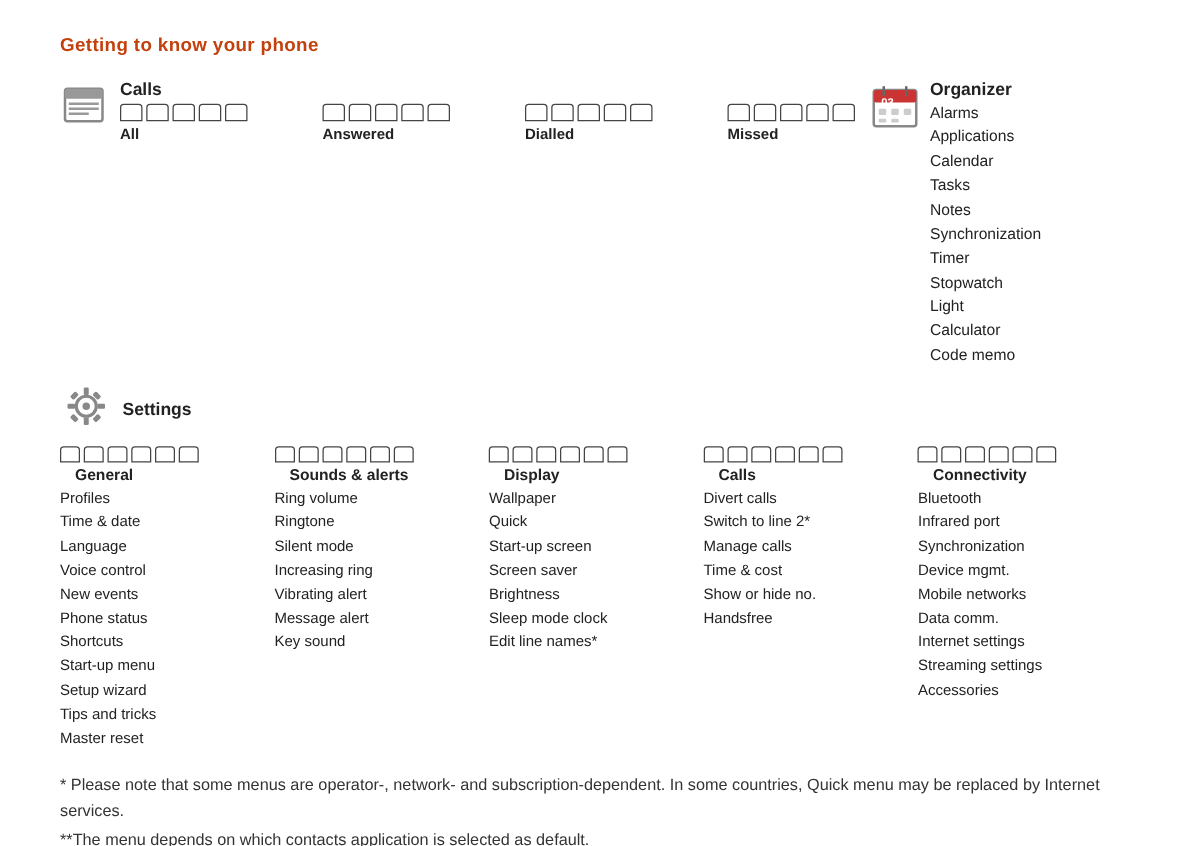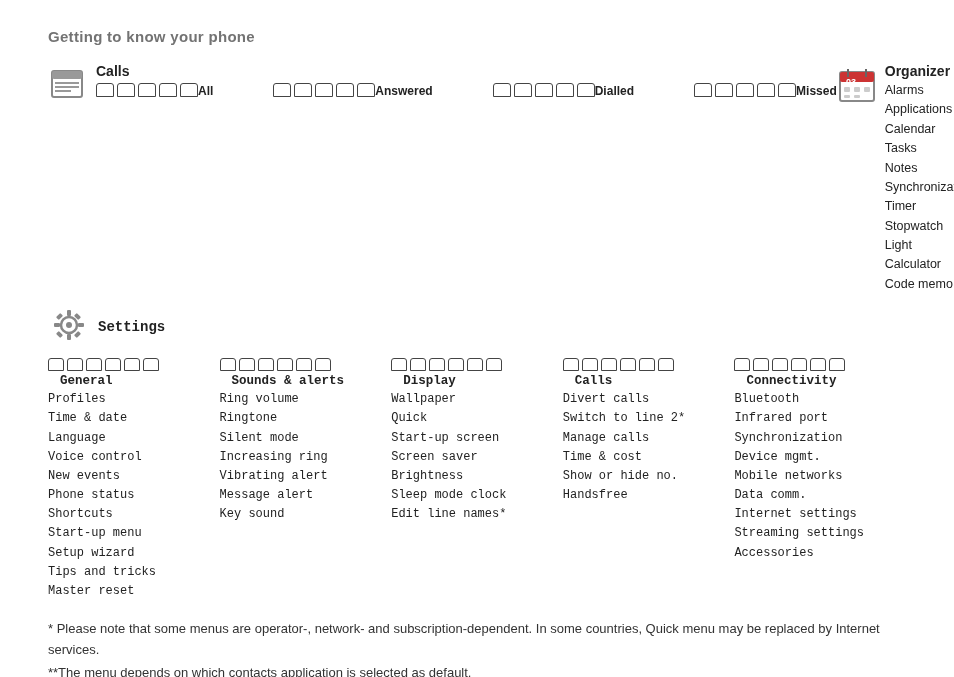--- a/index.html
+++ b/index.html
@@ -8,21 +8,21 @@
       font-size: 13px;
       background: #fff;
       color: #222;
       width: 954px;
       min-height: 677px;
       padding: 28px 48px 20px 48px;
     }
     h1.page-title {
       font-size: 15px;
       font-weight: bold;
-      color: #737373;
+      color: #c2410c;
       margin-bottom: 18px;
       letter-spacing: 0.3px;
     }
     .section {
       display: flex;
       align-items: flex-start;
       margin-bottom: 22px;
     }
     .section-icon {
       width: 48px;
@@ -41,21 +41,21 @@
       font-size: 14px;
       margin-bottom: 4px;
     }
     .calls-row {
       display: flex;
       gap: 60px;
       align-items: flex-start;
     }
     .call-item {
       display: flex;
-      flex-direction: row;
+      flex-direction: column;
       align-items: flex-start;
     }
     .tab-icons {
       display: flex;
       gap: 3px;
       margin-bottom: 2px;
     }
     .tab-icon {
       width: 18px;
       height: 14px;
@@ -88,21 +88,20 @@
       margin-bottom: 2px;
     }
     .organizer-list {
       list-style: none;
       font-size: 12.5px;
       line-height: 1.55;
     }
     
     .settings-section {
       margin-top: 10px;
-      font-family: Liberation Mono, monospace;
     }
     .settings-header {
       display: flex;
       align-items: center;
       gap: 8px;
       margin-bottom: 8px;
     }
     .settings-title {
       font-weight: bold;
       font-size: 14px;

